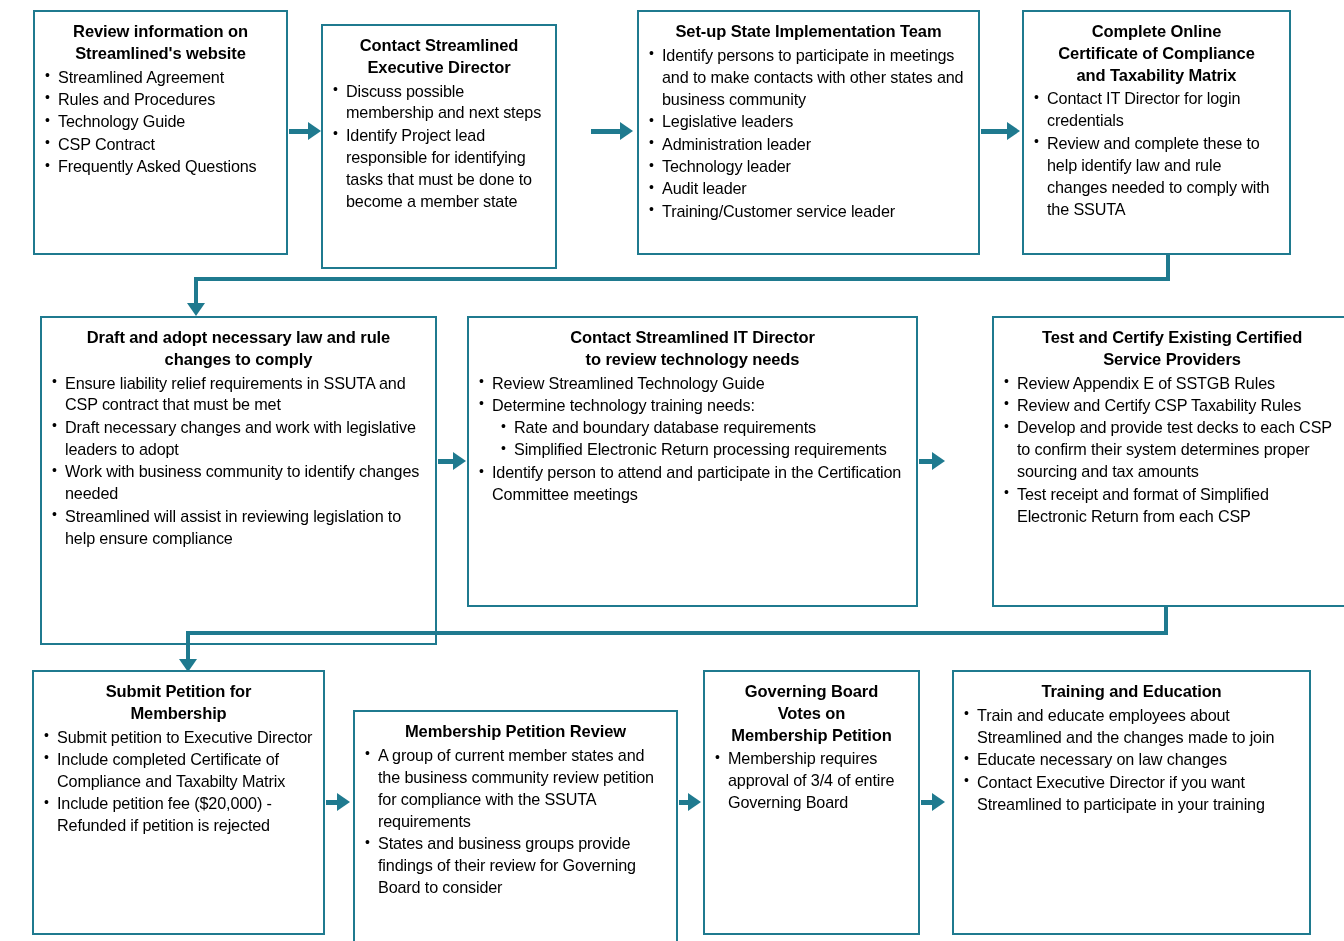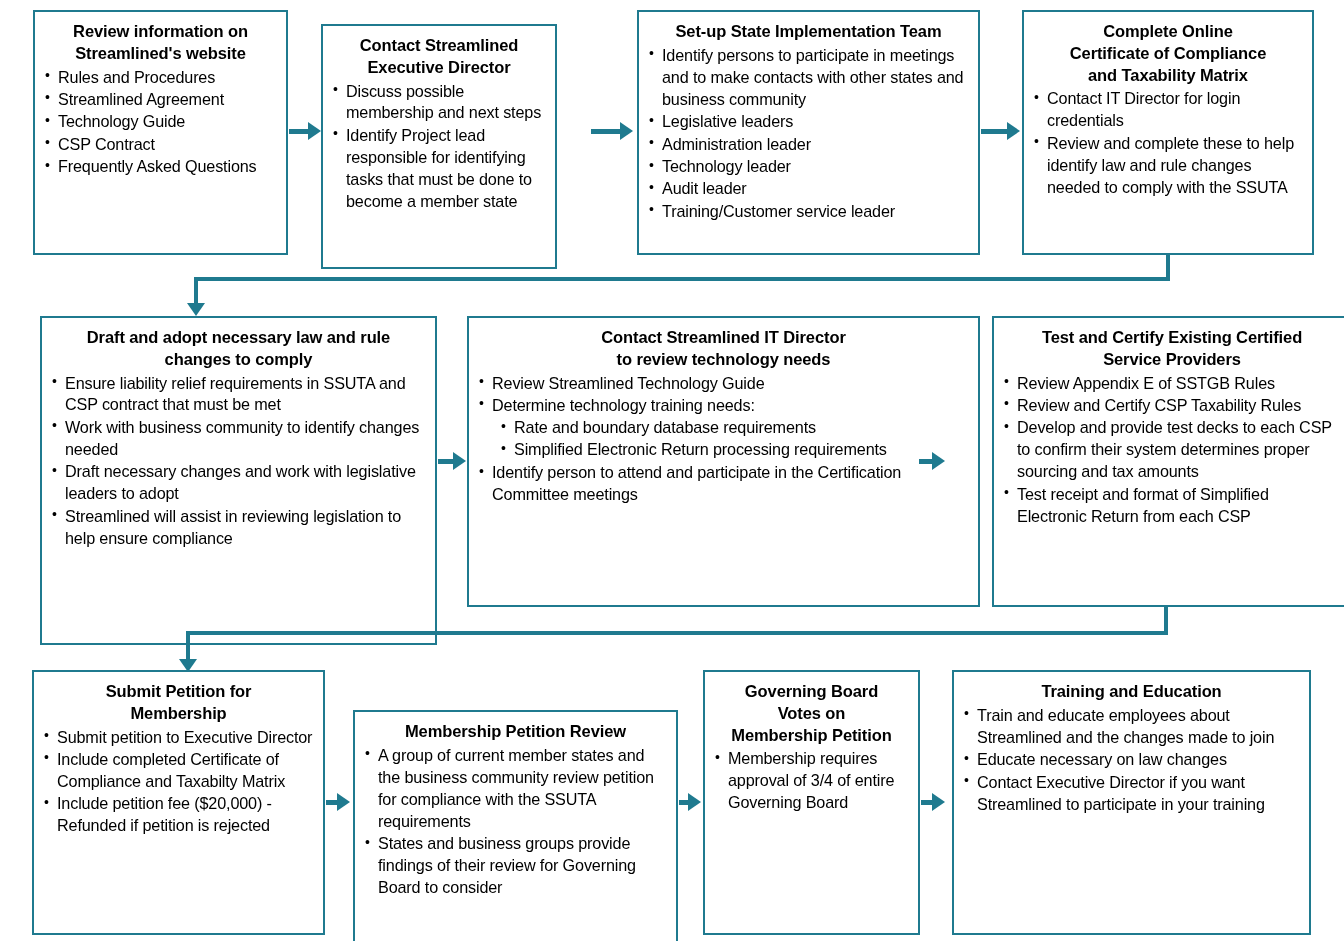--- a/index.html
+++ b/index.html
@@ -88,22 +88,22 @@
 </style>
 </head>
 <body>
 
 <div id="stage">
 
   <div class="node" style="left:33px;top:10px;width:255px;height:245px;">
     <div class="title">Review information on
 Streamlined's website</div>
     <ul class="bul">
+      <li>Streamlined Agreement</li>
       <li>Rules and Procedures</li>
-      <li>Streamlined Agreement</li>
       <li>Technology Guide</li>
       <li>CSP Contract</li>
       <li>Frequently Asked Questions</li>
     </ul>
   </div>
 
   <div class="seg" style="left:289px;top:129px;width:22px;height:5px;"></div>
   <div class="arrow-r" style="left:308px;top:122px;"></div>
 
   <div class="node" style="left:321px;top:24px;width:236px;height:245px;">
@@ -126,50 +126,50 @@
       <li>Administration leader</li>
       <li>Technology leader</li>
       <li>Audit leader</li>
       <li>Training/Customer service leader</li>
     </ul>
   </div>
 
   <div class="seg" style="left:981px;top:129px;width:28px;height:5px;"></div>
   <div class="arrow-r" style="left:1007px;top:122px;"></div>
 
-  <div class="node" style="left:1022px;top:10px;width:292px;height:245px;">
+  <div class="node" style="left:1022px;top:10px;width:269px;height:245px;">
     <div class="title">Complete Online
 Certificate of Compliance
 and Taxability Matrix</div>
     <ul class="bul">
       <li>Contact IT Director for login credentials</li>
       <li>Review and complete these to help identify law and rule changes needed to comply with the SSUTA</li>
     </ul>
   </div>
 
   <div class="seg" style="left:1166px;top:253px;width:4px;height:28px;"></div>
   <div class="seg" style="left:194px;top:277px;width:976px;height:4px;"></div>
   <div class="seg" style="left:194px;top:277px;width:4px;height:28px;"></div>
   <div class="arrow-d" style="left:187px;top:303px;"></div>
 
   <div class="node" style="left:40px;top:316px;width:397px;height:329px;">
     <div class="title">Draft and adopt necessary law and rule
 changes to comply</div>
     <ul class="bul">
       <li>Ensure liability relief requirements in SSUTA and CSP contract that must be met</li>
+      <li>Draft necessary changes and work with legislative leaders to adopt</li>
       <li>Work with business community to identify changes needed</li>
-      <li>Draft necessary changes and work with legislative leaders to adopt</li>
       <li>Streamlined will assist in reviewing legislation to help ensure compliance</li>
     </ul>
   </div>
 
   <div class="seg" style="left:438px;top:459px;width:18px;height:5px;"></div>
   <div class="arrow-r" style="left:453px;top:452px;"></div>
 
-  <div class="node" style="left:467px;top:316px;width:513px;height:291px;">
+  <div class="node" style="left:467px;top:316px;width:451px;height:291px;">
     <div class="title">Contact Streamlined IT Director
 to review technology needs</div>
     <ul class="bul">
       <li>Review Streamlined Technology Guide</li>
       <li>Determine technology training needs:</li>
     </ul>
     <ul class="sub">
       <li>Rate and boundary database requirements</li>
       <li>Simplified Electronic Return processing requirements</li>
     </ul>

